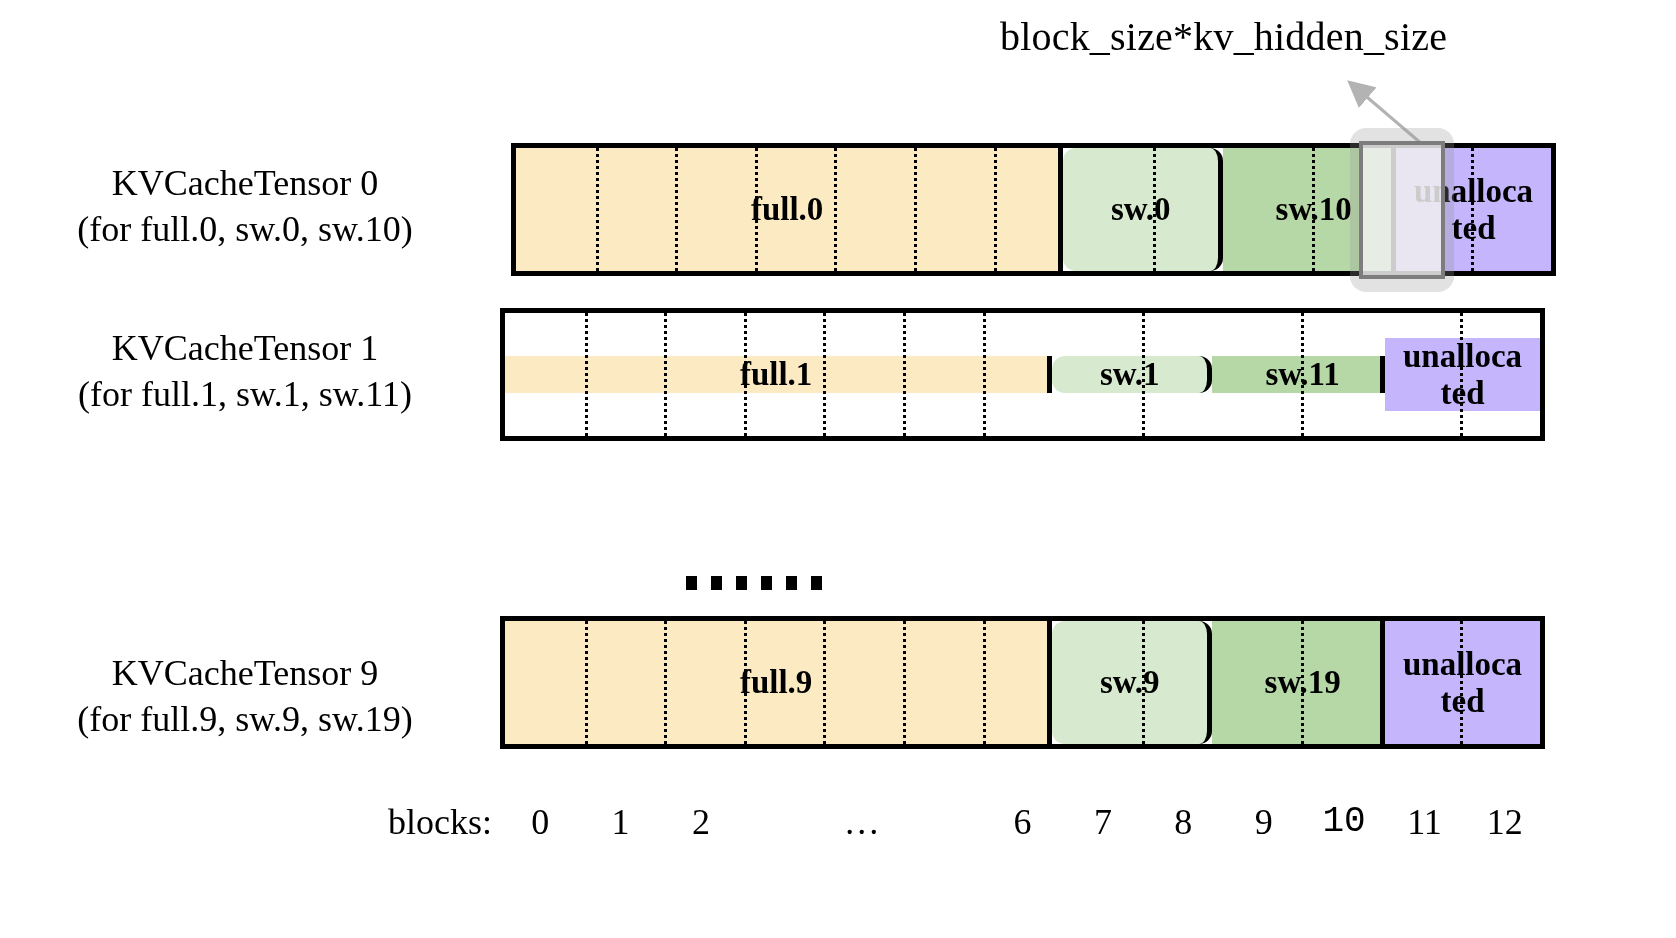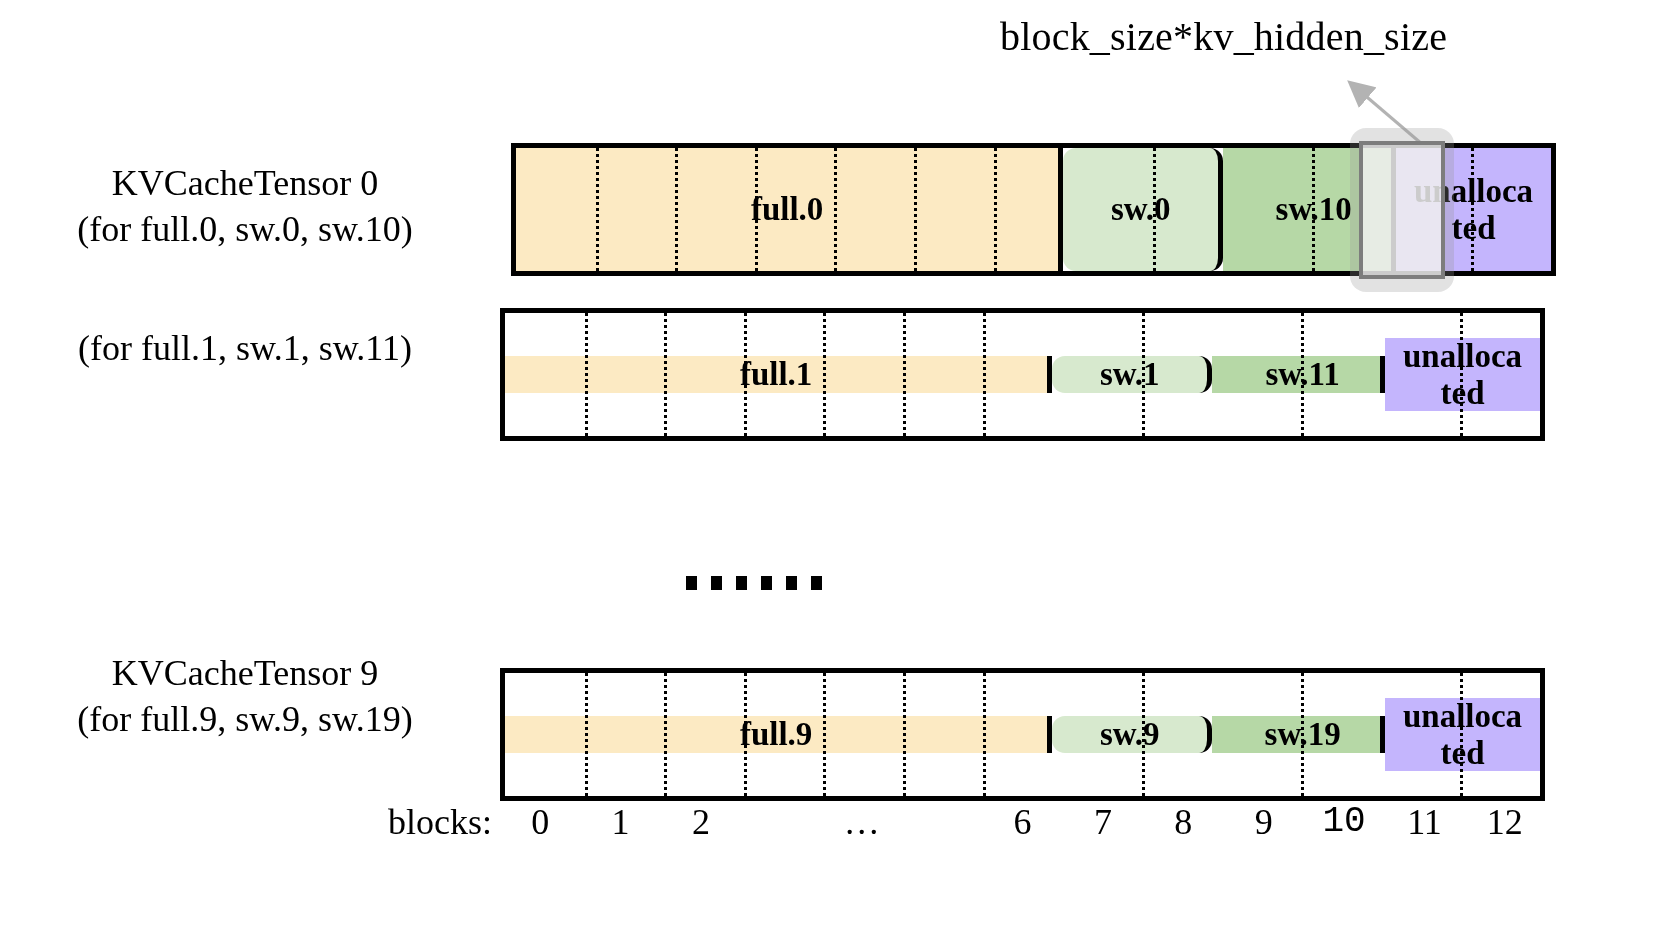--- a/index.html
+++ b/index.html
@@ -219,20 +219,21 @@
         <span class="vdash" style="left: 76.9231%;"></span>
         <span class="vdash" style="left: 92.3077%;"></span>
       </div>
   </div>
 
   <div class="highlight-box">
     <div class="highlight-inner"></div>
   </div>
 
   <div class="row-label" style="top:325px;">
+    <span>KVCacheTensor 1</span>
     <span class="l2">(for full.1, sw.1, sw.11)</span>
   </div>
 
   <div class="bar" style="top:308px;align-items:center;">
     <div class="seg full">
       <span class="seg-label">full.1</span>
     </div>
     <div class="seg swlo">
       <span class="seg-label">sw.1</span>
     </div>
@@ -262,21 +263,21 @@
       <i></i>
       <i></i>
       <i></i>
     </div>
 
   <div class="row-label" style="top:650px;">
     <span>KVCacheTensor 9</span>
     <span class="l2">(for full.9, sw.9, sw.19)</span>
   </div>
 
-  <div class="bar" style="top:668px;align-items:center;">
+  <div class="bar" style="top:616px;">
     <div class="seg full">
       <span class="seg-label">full.9</span>
     </div>
     <div class="seg swlo">
       <span class="seg-label">sw.9</span>
     </div>
     <div class="seg swhi">
       <span class="seg-label">sw.19</span>
     </div>
     <div class="seg unalloc">

